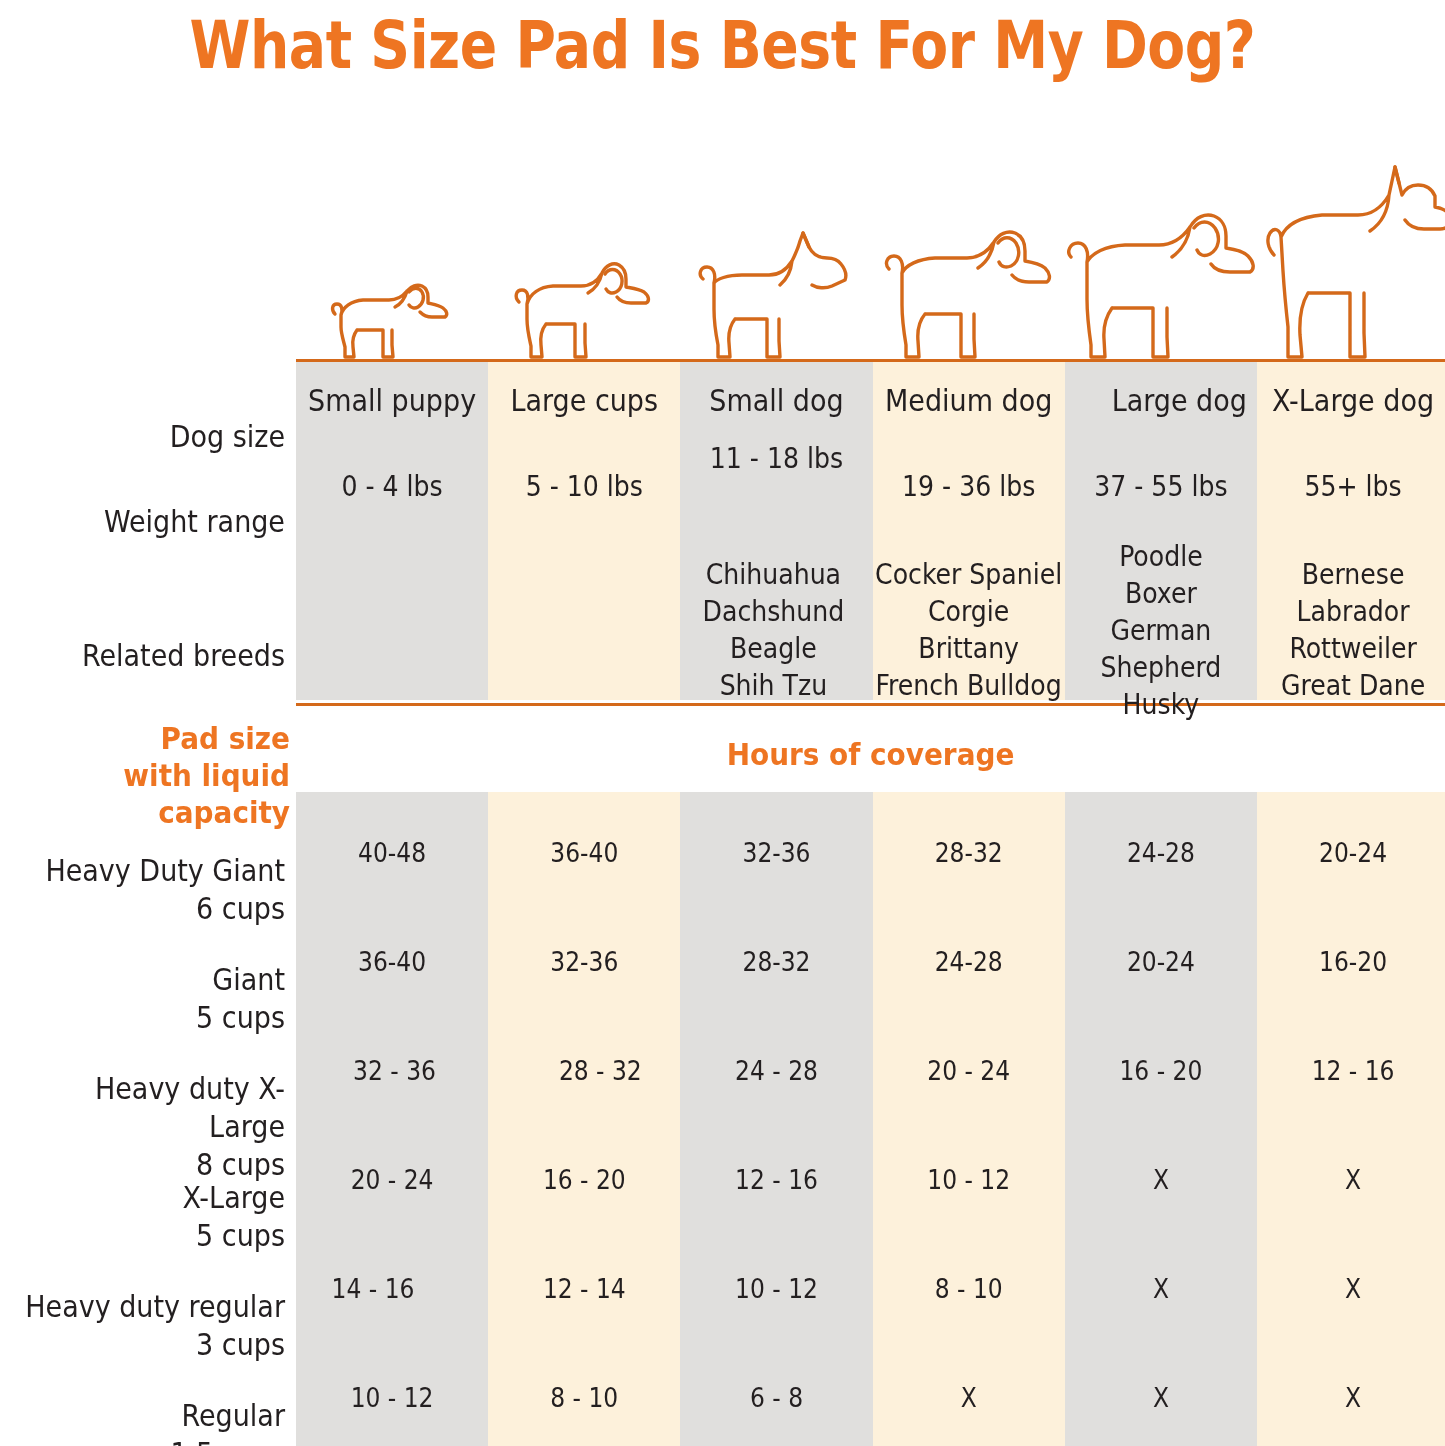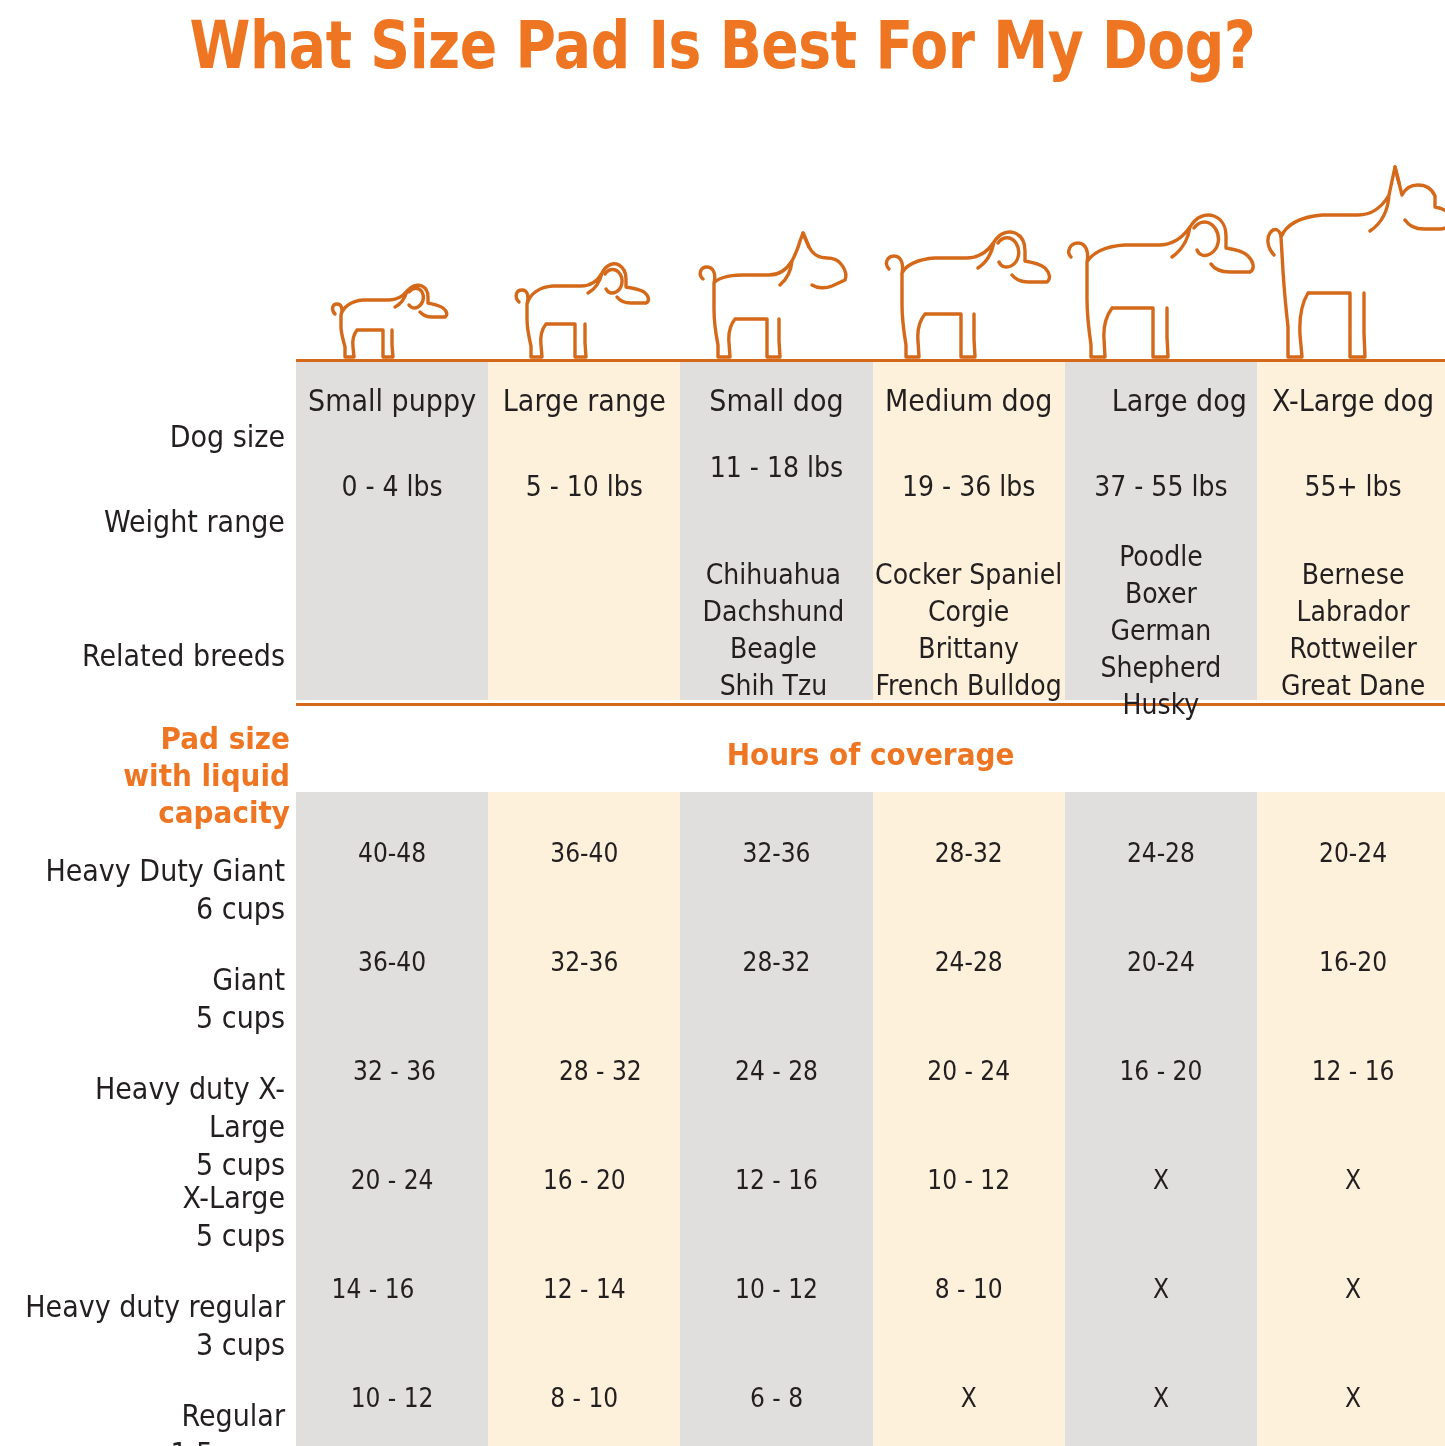--- a/index.html
+++ b/index.html
@@ -199,29 +199,29 @@
                  M137 32 C136 48,130 60,118 68"></path>
         <path d="M143 4 L147 20"></path>
       </svg>
     </div>
 
   </div>
 
   <div id="toptable">
       <div class="labelbox" style="top: 382px;">Dog size</div>
       <div class="cellbox hdr-size" style="left: 296px; width: 192.2px; top: 382px;">Small puppy</div>
-      <div class="cellbox hdr-size" style="left: 488.2px; width: 192.2px; top: 382px;">Large range</div>
+      <div class="cellbox hdr-size" style="left: 488.2px; width: 192.2px; top: 382px;">Large cups</div>
       <div class="cellbox hdr-size" style="left: 680.4px; width: 192.2px; top: 382px;">Small dog</div>
       <div class="cellbox hdr-size" style="left: 872.6px; width: 192.2px; top: 382px;">Medium dog</div>
       <div class="cellbox hdr-size" style="left: 1064.8px; width: 229px; top: 382px;">Large dog</div>
       <div class="cellbox hdr-size" style="left: 1257px; width: 192.2px; top: 382px;">X-Large dog</div>
       <div class="labelbox" style="top: 467px;">Weight range</div>
       <div class="cellbox hdr-weight" style="left: 296px; width: 192.2px; top: 468px;">0 - 4 lbs</div>
       <div class="cellbox hdr-weight" style="left: 488.2px; width: 192.2px; top: 468px;">5 - 10 lbs</div>
-      <div class="cellbox hdr-weight" style="left: 680.4px; width: 192.2px; top: 449px;">11 - 18 lbs</div>
+      <div class="cellbox hdr-weight" style="left: 680.4px; width: 192.2px; top: 440px;">11 - 18 lbs</div>
       <div class="cellbox hdr-weight" style="left: 872.6px; width: 192.2px; top: 468px;">19 - 36 lbs</div>
       <div class="cellbox hdr-weight" style="left: 1064.8px; width: 192.2px; top: 468px;">37 - 55 lbs</div>
       <div class="cellbox hdr-weight" style="left: 1257px; width: 192.2px; top: 468px;">55+ lbs</div>
       <div class="labelbox" style="top: 601px;">Related breeds</div>
       <div class="cellbox breedcell" style="left: 680.4px; width: 186px; top: 556px;">Chihuahua
 Dachshund
 Beagle
 Shih Tzu</div>
       <div class="cellbox breedcell" style="left: 872.6px; width: 192.2px; top: 556px;">Cocker Spaniel
 Corgie
@@ -253,21 +253,21 @@
       <div class="cellbox datacell" style="left: 1257px; width: 192.2px; top: 834px;">20-24</div>
       <div class="labelbox datalabel" style="top: 925px; white-space: pre-line;">Giant
 5 cups</div>
       <div class="cellbox datacell" style="left: 296px; width: 192.2px; top: 943px;">36-40</div>
       <div class="cellbox datacell" style="left: 488.2px; width: 192.2px; top: 943px;">32-36</div>
       <div class="cellbox datacell" style="left: 680.4px; width: 192.2px; top: 943px;">28-32</div>
       <div class="cellbox datacell" style="left: 872.6px; width: 192.2px; top: 943px;">24-28</div>
       <div class="cellbox datacell" style="left: 1064.8px; width: 192.2px; top: 943px;">20-24</div>
       <div class="cellbox datacell" style="left: 1257px; width: 192.2px; top: 943px;">16-20</div>
       <div class="labelbox datalabel" style="top: 1034px; white-space: pre-line;">Heavy duty X-Large
-5 cups</div>
+8 cups</div>
       <div class="cellbox datacell" style="left: 296px; width: 197px; top: 1052px;">32 - 36</div>
       <div class="cellbox datacell" style="left: 488.2px; width: 192.2px; top: 1052px; padding-left: 32px;">28 - 32</div>
       <div class="cellbox datacell" style="left: 680.4px; width: 192.2px; top: 1052px;">24 - 28</div>
       <div class="cellbox datacell" style="left: 872.6px; width: 192.2px; top: 1052px;">20 - 24</div>
       <div class="cellbox datacell" style="left: 1064.8px; width: 192.2px; top: 1052px;">16 - 20</div>
       <div class="cellbox datacell" style="left: 1257px; width: 192.2px; top: 1052px;">12 - 16</div>
       <div class="labelbox datalabel" style="top: 1143px; white-space: pre-line;">X-Large
 5 cups</div>
       <div class="cellbox datacell" style="left: 296px; width: 192.2px; top: 1161px;">20 - 24</div>
       <div class="cellbox datacell" style="left: 488.2px; width: 192.2px; top: 1161px;">16 - 20</div>

